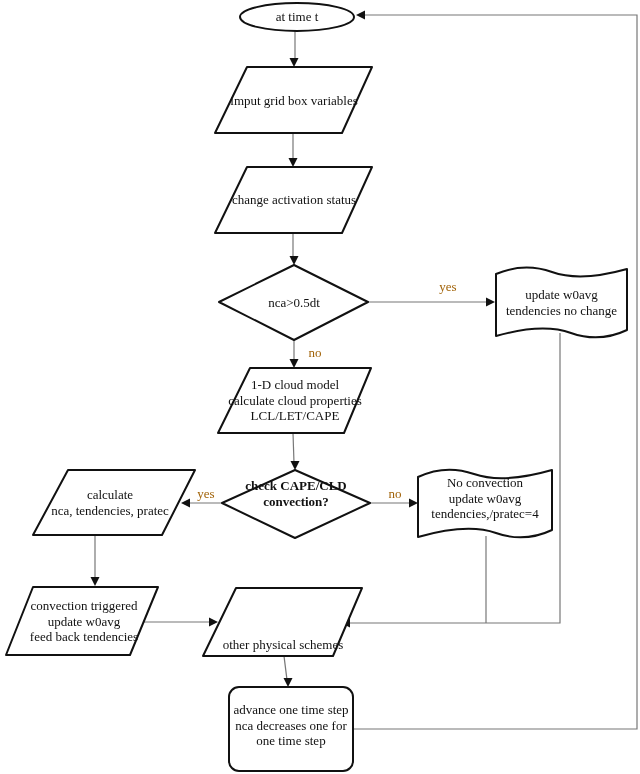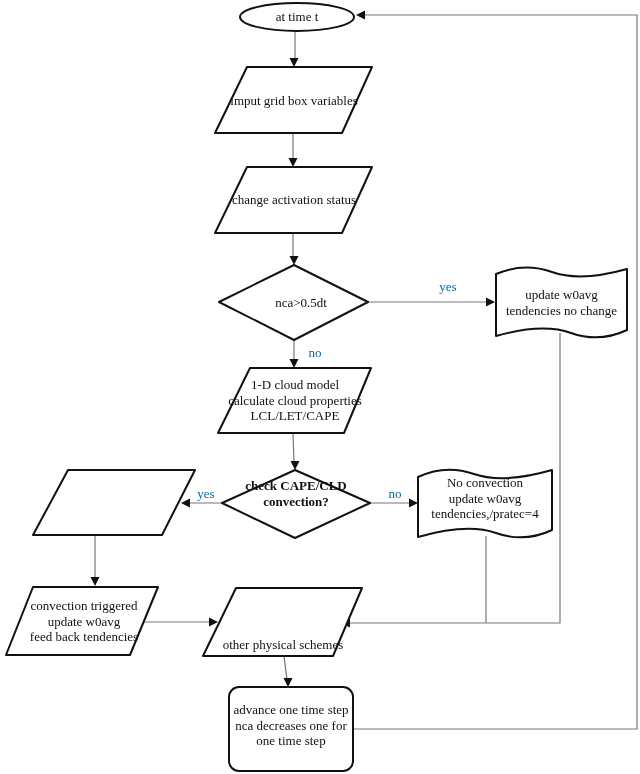--- a/index.html
+++ b/index.html
@@ -16,21 +16,21 @@
   .lbl {
     position: absolute;
     font: 13px/15.5px "Liberation Serif", serif;
     color: #111111;
     text-align: center;
     white-space: pre-line;
   }
   .edge-lbl {
     position: absolute;
     font: 13px/15px "Liberation Serif", serif;
-    color: #0369a1;
+    color: #a16207;
     text-align: center;
   }
 </style>
 </head>
 <body>
 
 <div class="canvas">
 
   <svg width="640" height="774" viewBox="0 0 640 774">
 
@@ -79,31 +79,33 @@
       <path d="M68 470 L195 470 L162 535 L33 535 Z"></path>
       <path d="M33 587 L158 587 L130 655 L6 655 Z"></path>
       <path d="M236 588 L362 588 L333 656 L203 656 Z"></path>
       <rect x="229" y="687" width="124" height="84" rx="10"></rect>
     </g>
   </svg>
 
   <div class="lbl" style="left:240px; top:9px;  width:114px;">at time t</div>
   <div class="lbl" style="left:209px; top:93px; width:170px;">imput grid box variables</div>
   <div class="lbl" style="left:209px; top:192px; width:170px;">change activation status</div>
-  <div class="lbl" style="left:224px; top:295px; width:140px;margin-left:7px;">nca&gt;0.5dt</div>
+  <div class="lbl" style="left:224px; top:295px; width:140px;">nca&gt;0.5dt</div>
   <div class="lbl" style="left:496px; top:287px; width:131px;">update w0avg
 tendencies no change</div>
   <div class="lbl" style="left:200px; top:377px; width:190px;">1-D cloud model
 calculate cloud properties
 LCL/LET/CAPE</div>
   <div class="lbl" style="left:211px; top:478px; width:170px;font-weight:bold;">check CAPE/CLD
 convection?</div>
   <div class="lbl" style="left:412px; top:475px; width:146px;">No convection
 update w0avg
 tendencies,/pratec=4</div>
+  <div class="lbl" style="left:30px;  top:487px; width:160px;">calculate
+nca, tendencies, pratec</div>
   <div class="lbl" style="left:4px;   top:598px; width:160px;">convection triggered
 update w0avg
 feed back tendencies</div>
   <div class="lbl" style="left:203px; top:616px; width:160px;margin-top:21px;">other physical schemes</div>
   <div class="lbl" style="left:226px; top:702px; width:130px;">advance one time step
 nca decreases one for
 one time step</div>
 
   <div class="edge-lbl" style="left:428px; top:279px; width:40px;">yes</div>
   <div class="edge-lbl" style="left:295px; top:345px; width:40px;">no</div>

